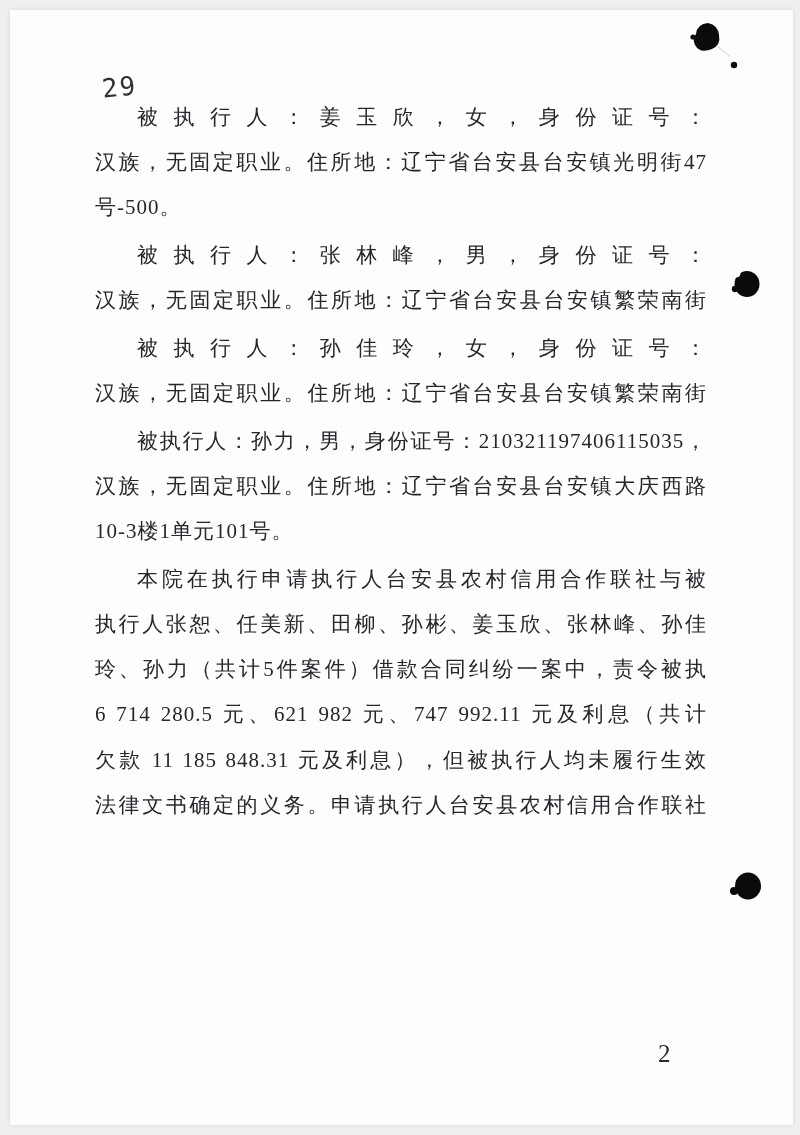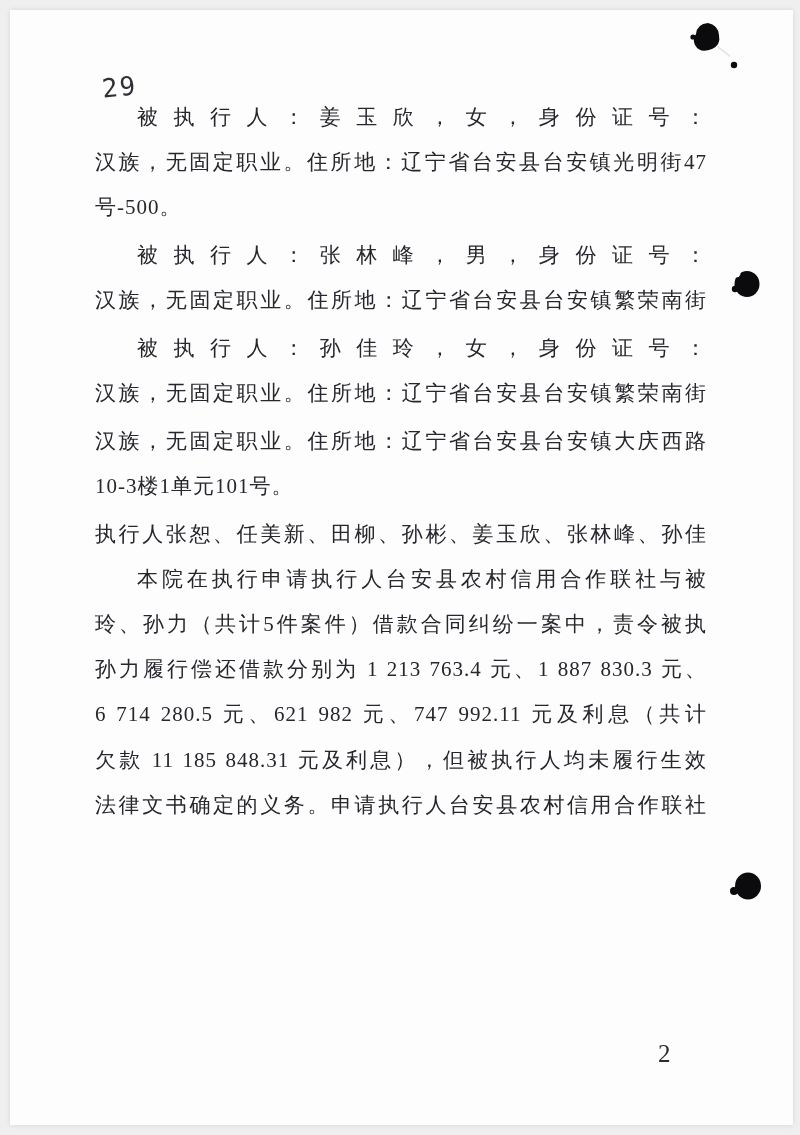--- a/index.html
+++ b/index.html
@@ -66,28 +66,28 @@
       </div>
       <div class="para">
         <div class="line indent fill">被执行人：张林峰，男，身份证号：210321196410050014，</div>
         <div class="line fill">汉族，无固定职业。住所地：辽宁省台安县台安镇繁荣南街</div>
       </div>
       <div class="para">
         <div class="line indent fill">被执行人：孙佳玲，女，身份证号：210321196801220041，</div>
         <div class="line fill">汉族，无固定职业。住所地：辽宁省台安县台安镇繁荣南街</div>
       </div>
       <div class="para">
+        <div class="line indent fill">被执行人：孙力，男，身份证号：210321197406115035，</div>
         <div class="line fill">汉族，无固定职业。住所地：辽宁省台安县台安镇大庆西路</div>
         <div class="line">10-3楼1单元101号。</div>
       </div>
       <div class="para">
+        <div class="line indent fill">本院在执行申请执行人台安县农村信用合作联社与被</div>
         <div class="line fill">执行人张恕、任美新、田柳、孙彬、姜玉欣、张林峰、孙佳</div>
-        <div class="line indent fill">本院在执行申请执行人台安县农村信用合作联社与被</div>
         <div class="line fill">玲、孙力（共计5件案件）借款合同纠纷一案中，责令被执</div>
-        <div class="line fill">孙力履行偿还借款分别为 1 213 763.4 元、1 887 830.3 元、</div>
         <div class="line fill">6 714 280.5 元、621 982 元、747 992.11 元及利息（共计</div>
         <div class="line fill">欠款 11 185 848.31 元及利息），但被执行人均未履行生效</div>
         <div class="line fill">法律文书确定的义务。申请执行人台安县农村信用合作联社</div>
       </div>
     </div>
 
   <div class="page-num">2</div>
 
   <svg class="blot" style="left:674px; top:8px;" width="64" height="60" viewBox="0 0 64 60">
     <path d="M12,16 Q13,6 24,5 Q34,7 35,17 Q37,27 28,31 Q16,36 11,27 Q8,21 12,16 Z" fill="#0b0b0d"></path>

